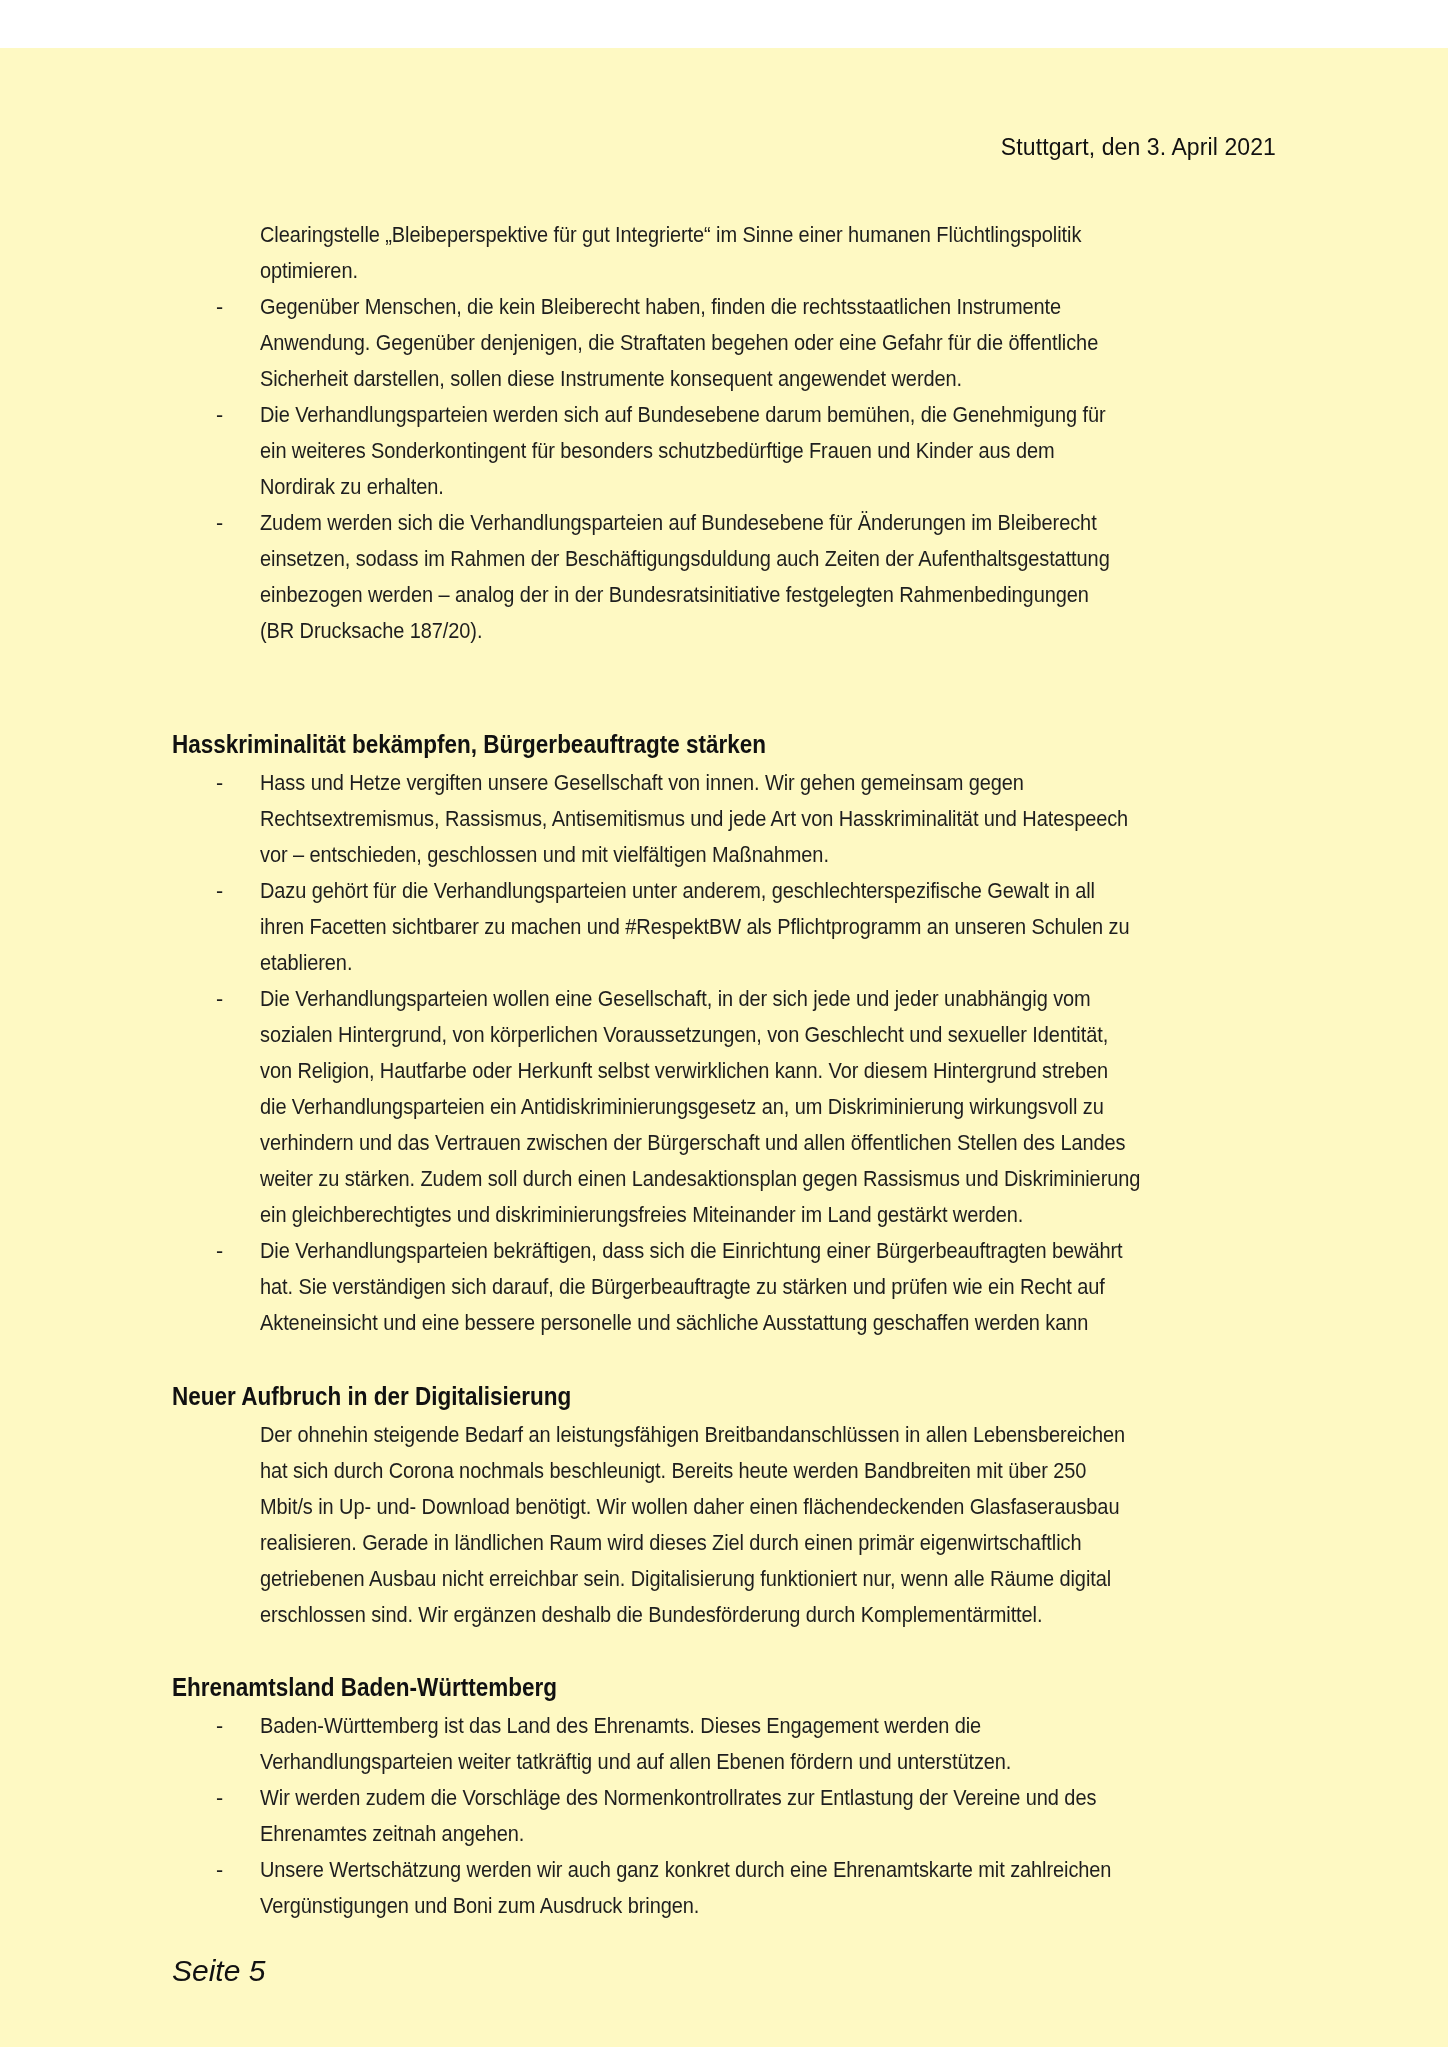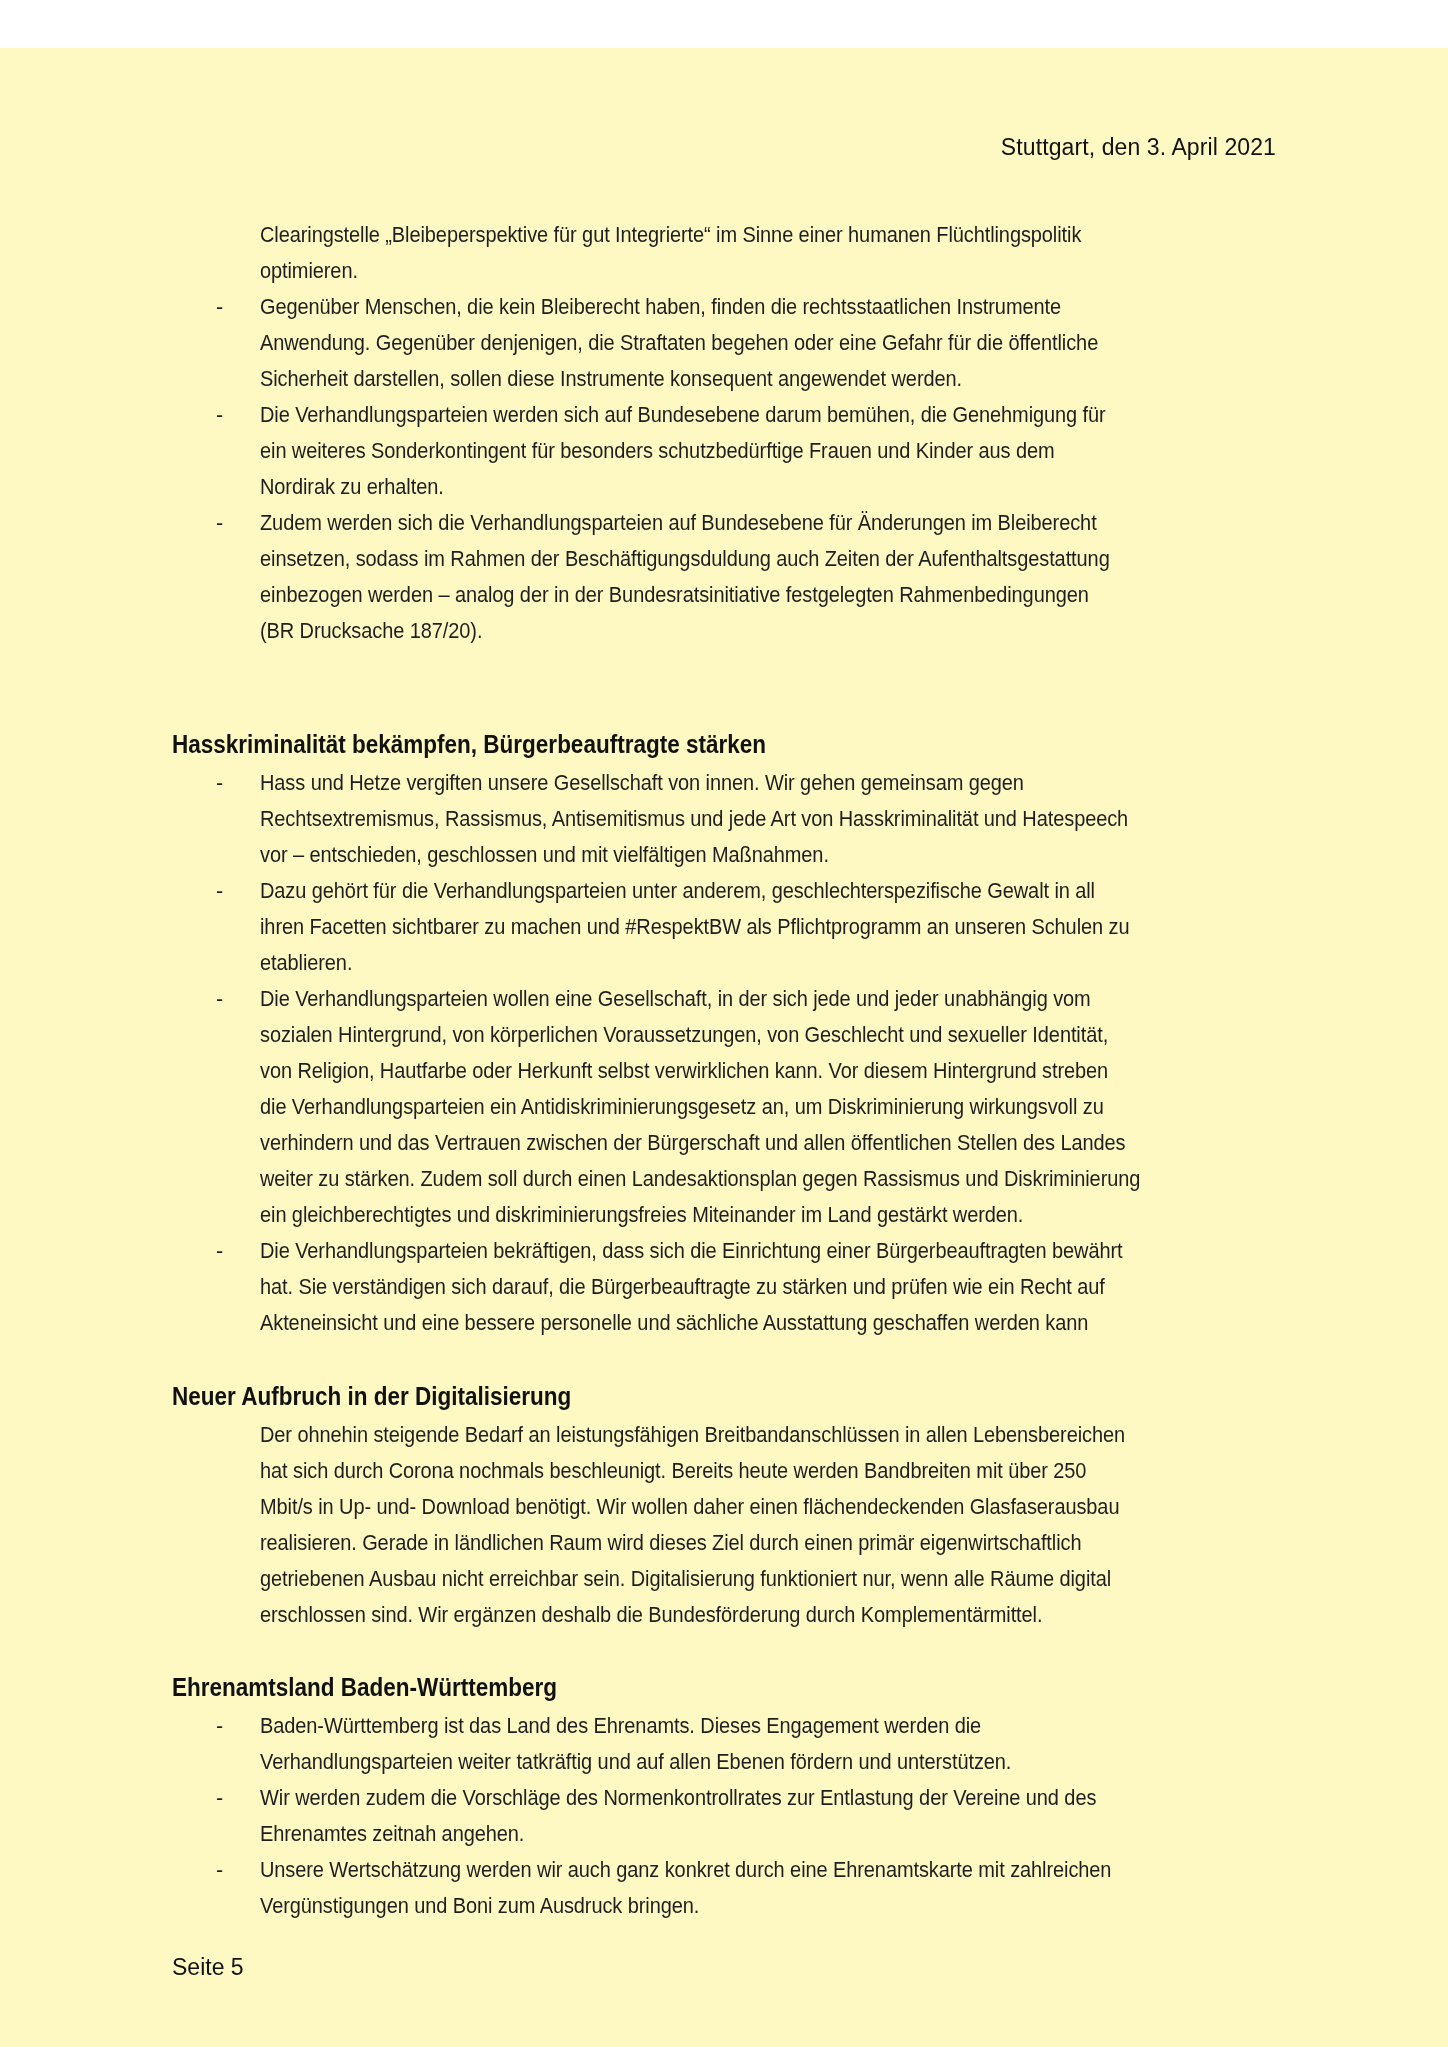--- a/index.html
+++ b/index.html
@@ -1,20 +1,20 @@
 <!DOCTYPE html>
 <html><head>
 <meta charset="utf-8">
 <style>
   html, body { margin: 0; padding: 0; background: #ffffff; }
   body { width: 1448px; height: 2047px; position: relative; overflow: hidden;
          font-family: "Liberation Sans", sans-serif; color: #1a1a1a; }
   .page { position: absolute; left: 0; top: 0; width: 1448px; height: 2047px; background: #fef9c3; margin-top: 48px; }
   .header-date { position: absolute; right: 172px; top: 86px; font-size: 23px; color: #111; letter-spacing: 0.1px; }
-  .footer-page { position: absolute; left: 172px; top: 1906px; font-size: 23px; color: #111; }
+  .footer-page { position: absolute; left: 172px; top: 1906px; font-size: 30px; color: #111; font-style: italic; }
   .line { position: absolute; left: 260px; font-size: 21.5px; white-space: nowrap; color: #1e1e1e;
           transform-origin: left top; transform: scaleX(0.93); letter-spacing: -0.1px; }
   .bullet { position: absolute; left: 216px; font-size: 21.5px; color: #1e1e1e; }
   .heading { position: absolute; left: 172px; font-size: 25px; font-weight: bold; white-space: nowrap; color: #111;
              transform-origin: left top; transform: scaleX(0.9); }
 </style>
 </head>
 <body>
 
 <div class="page">

